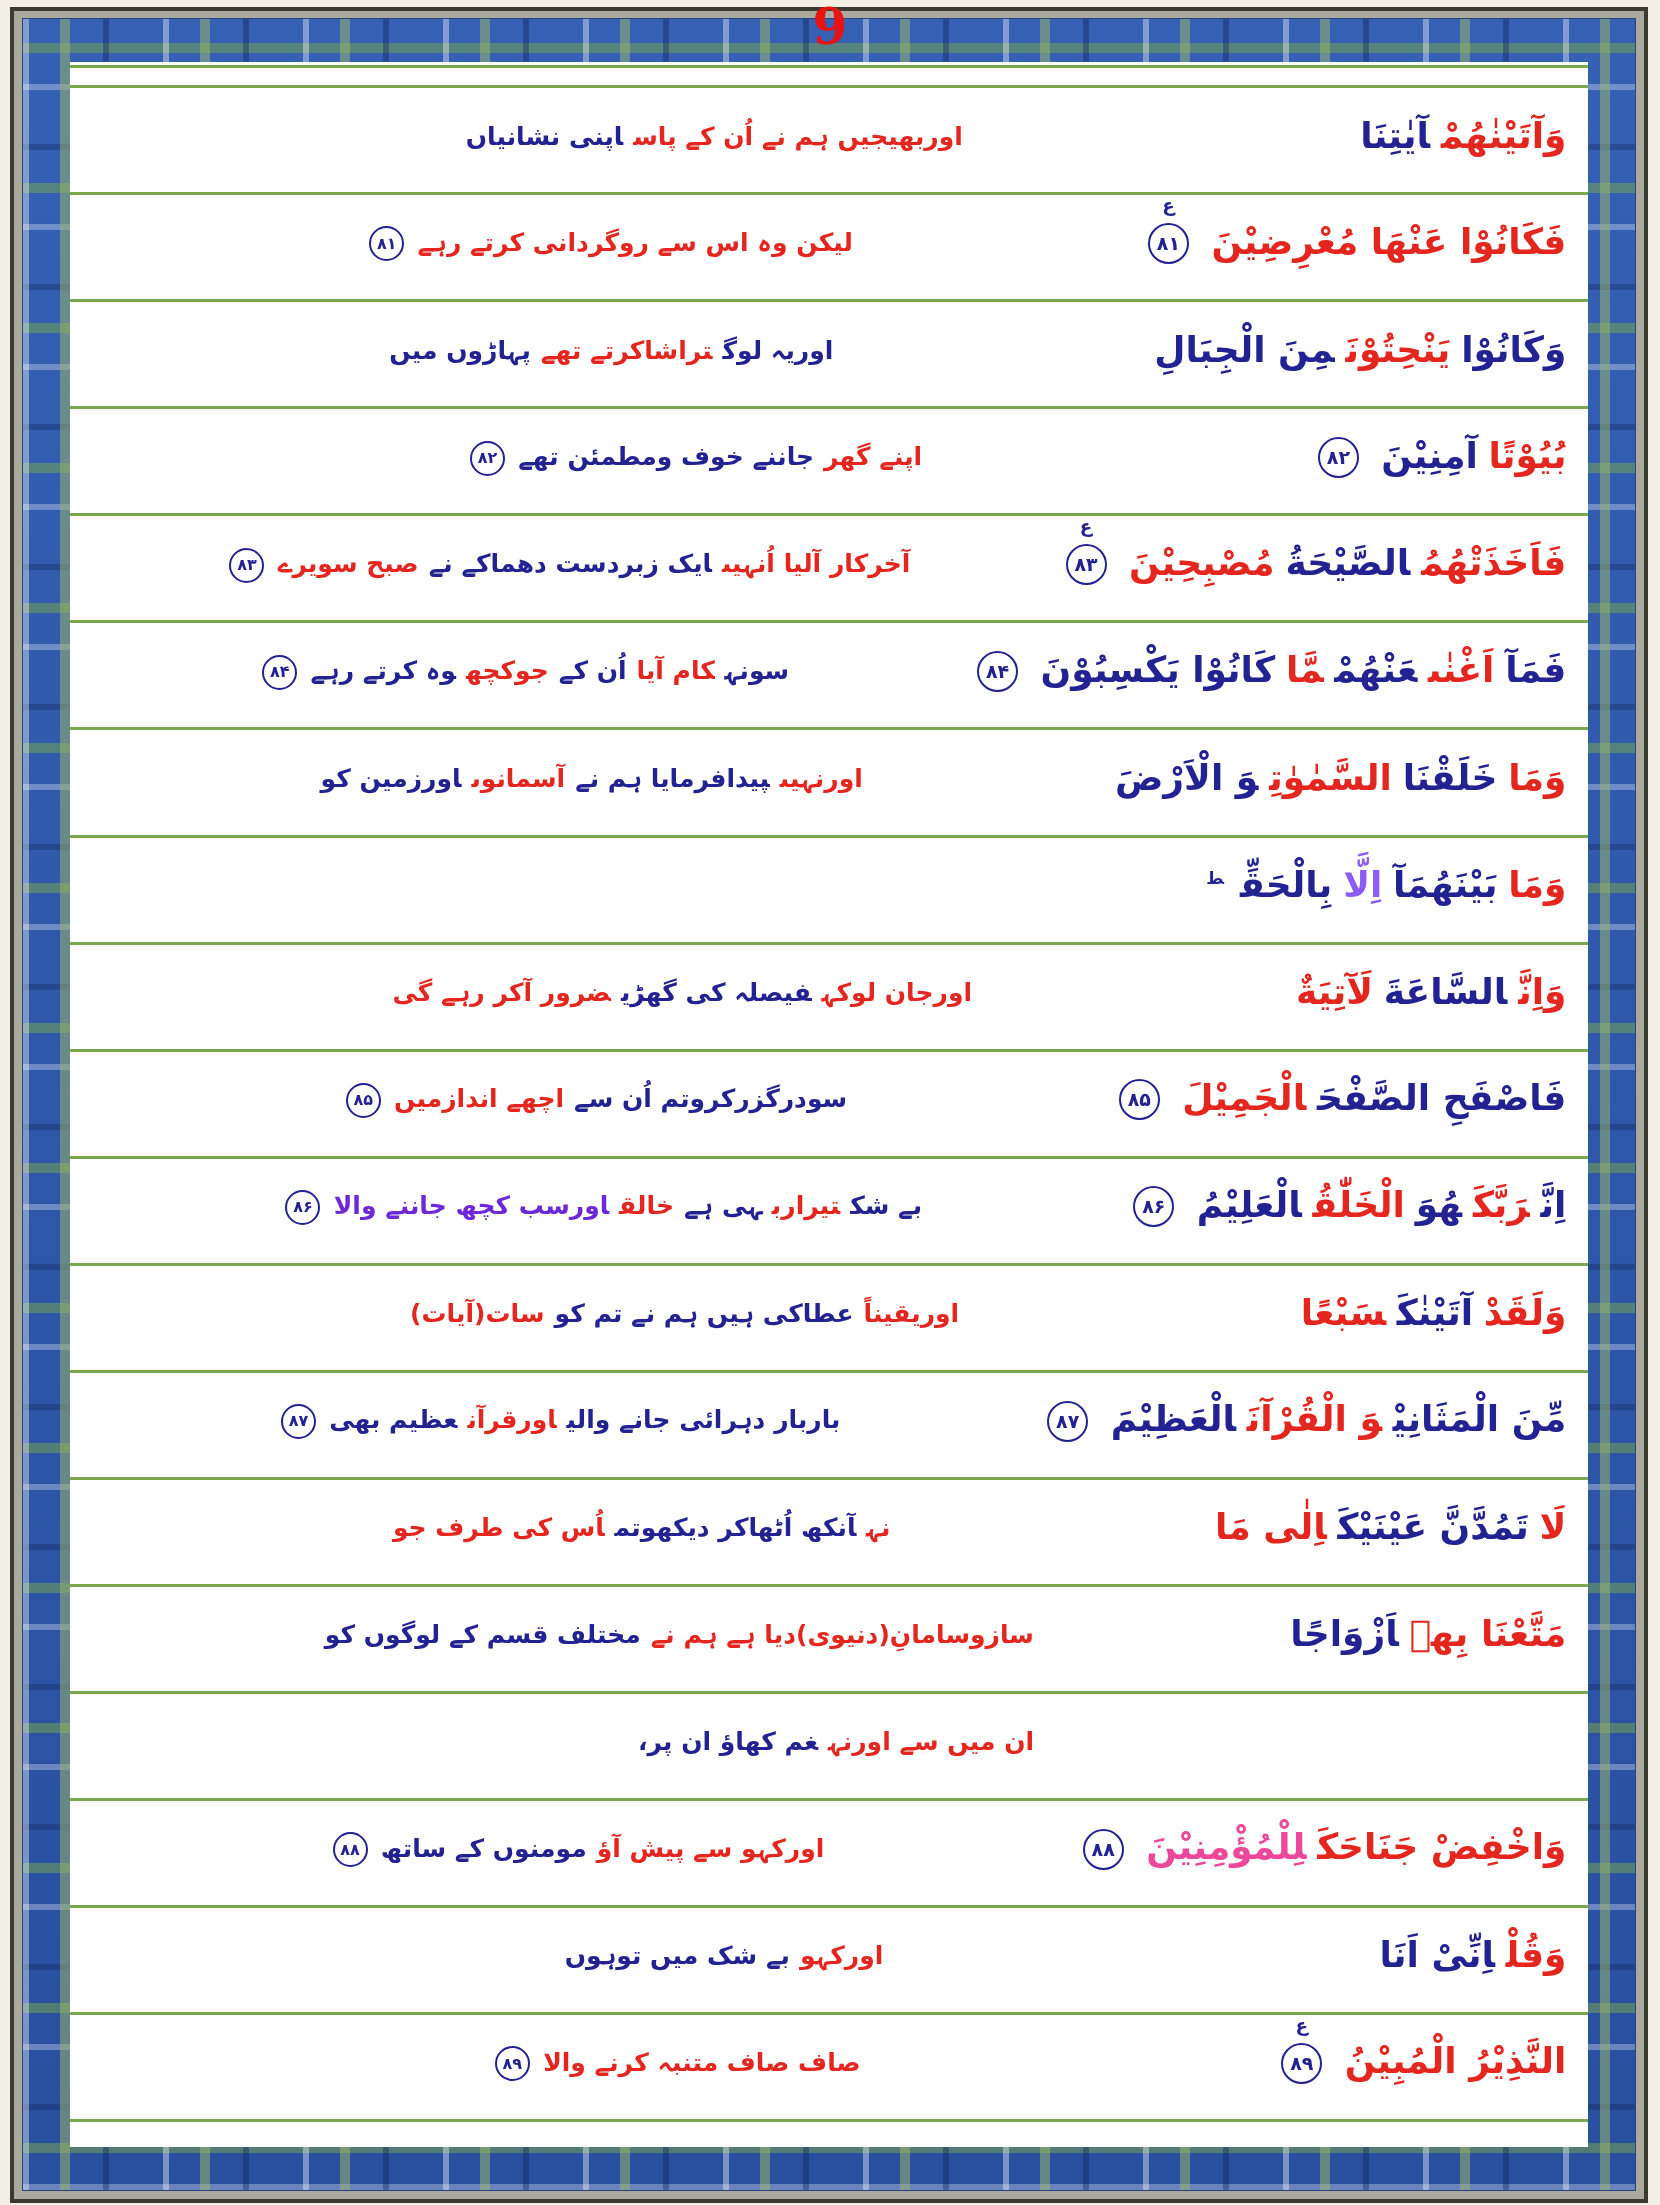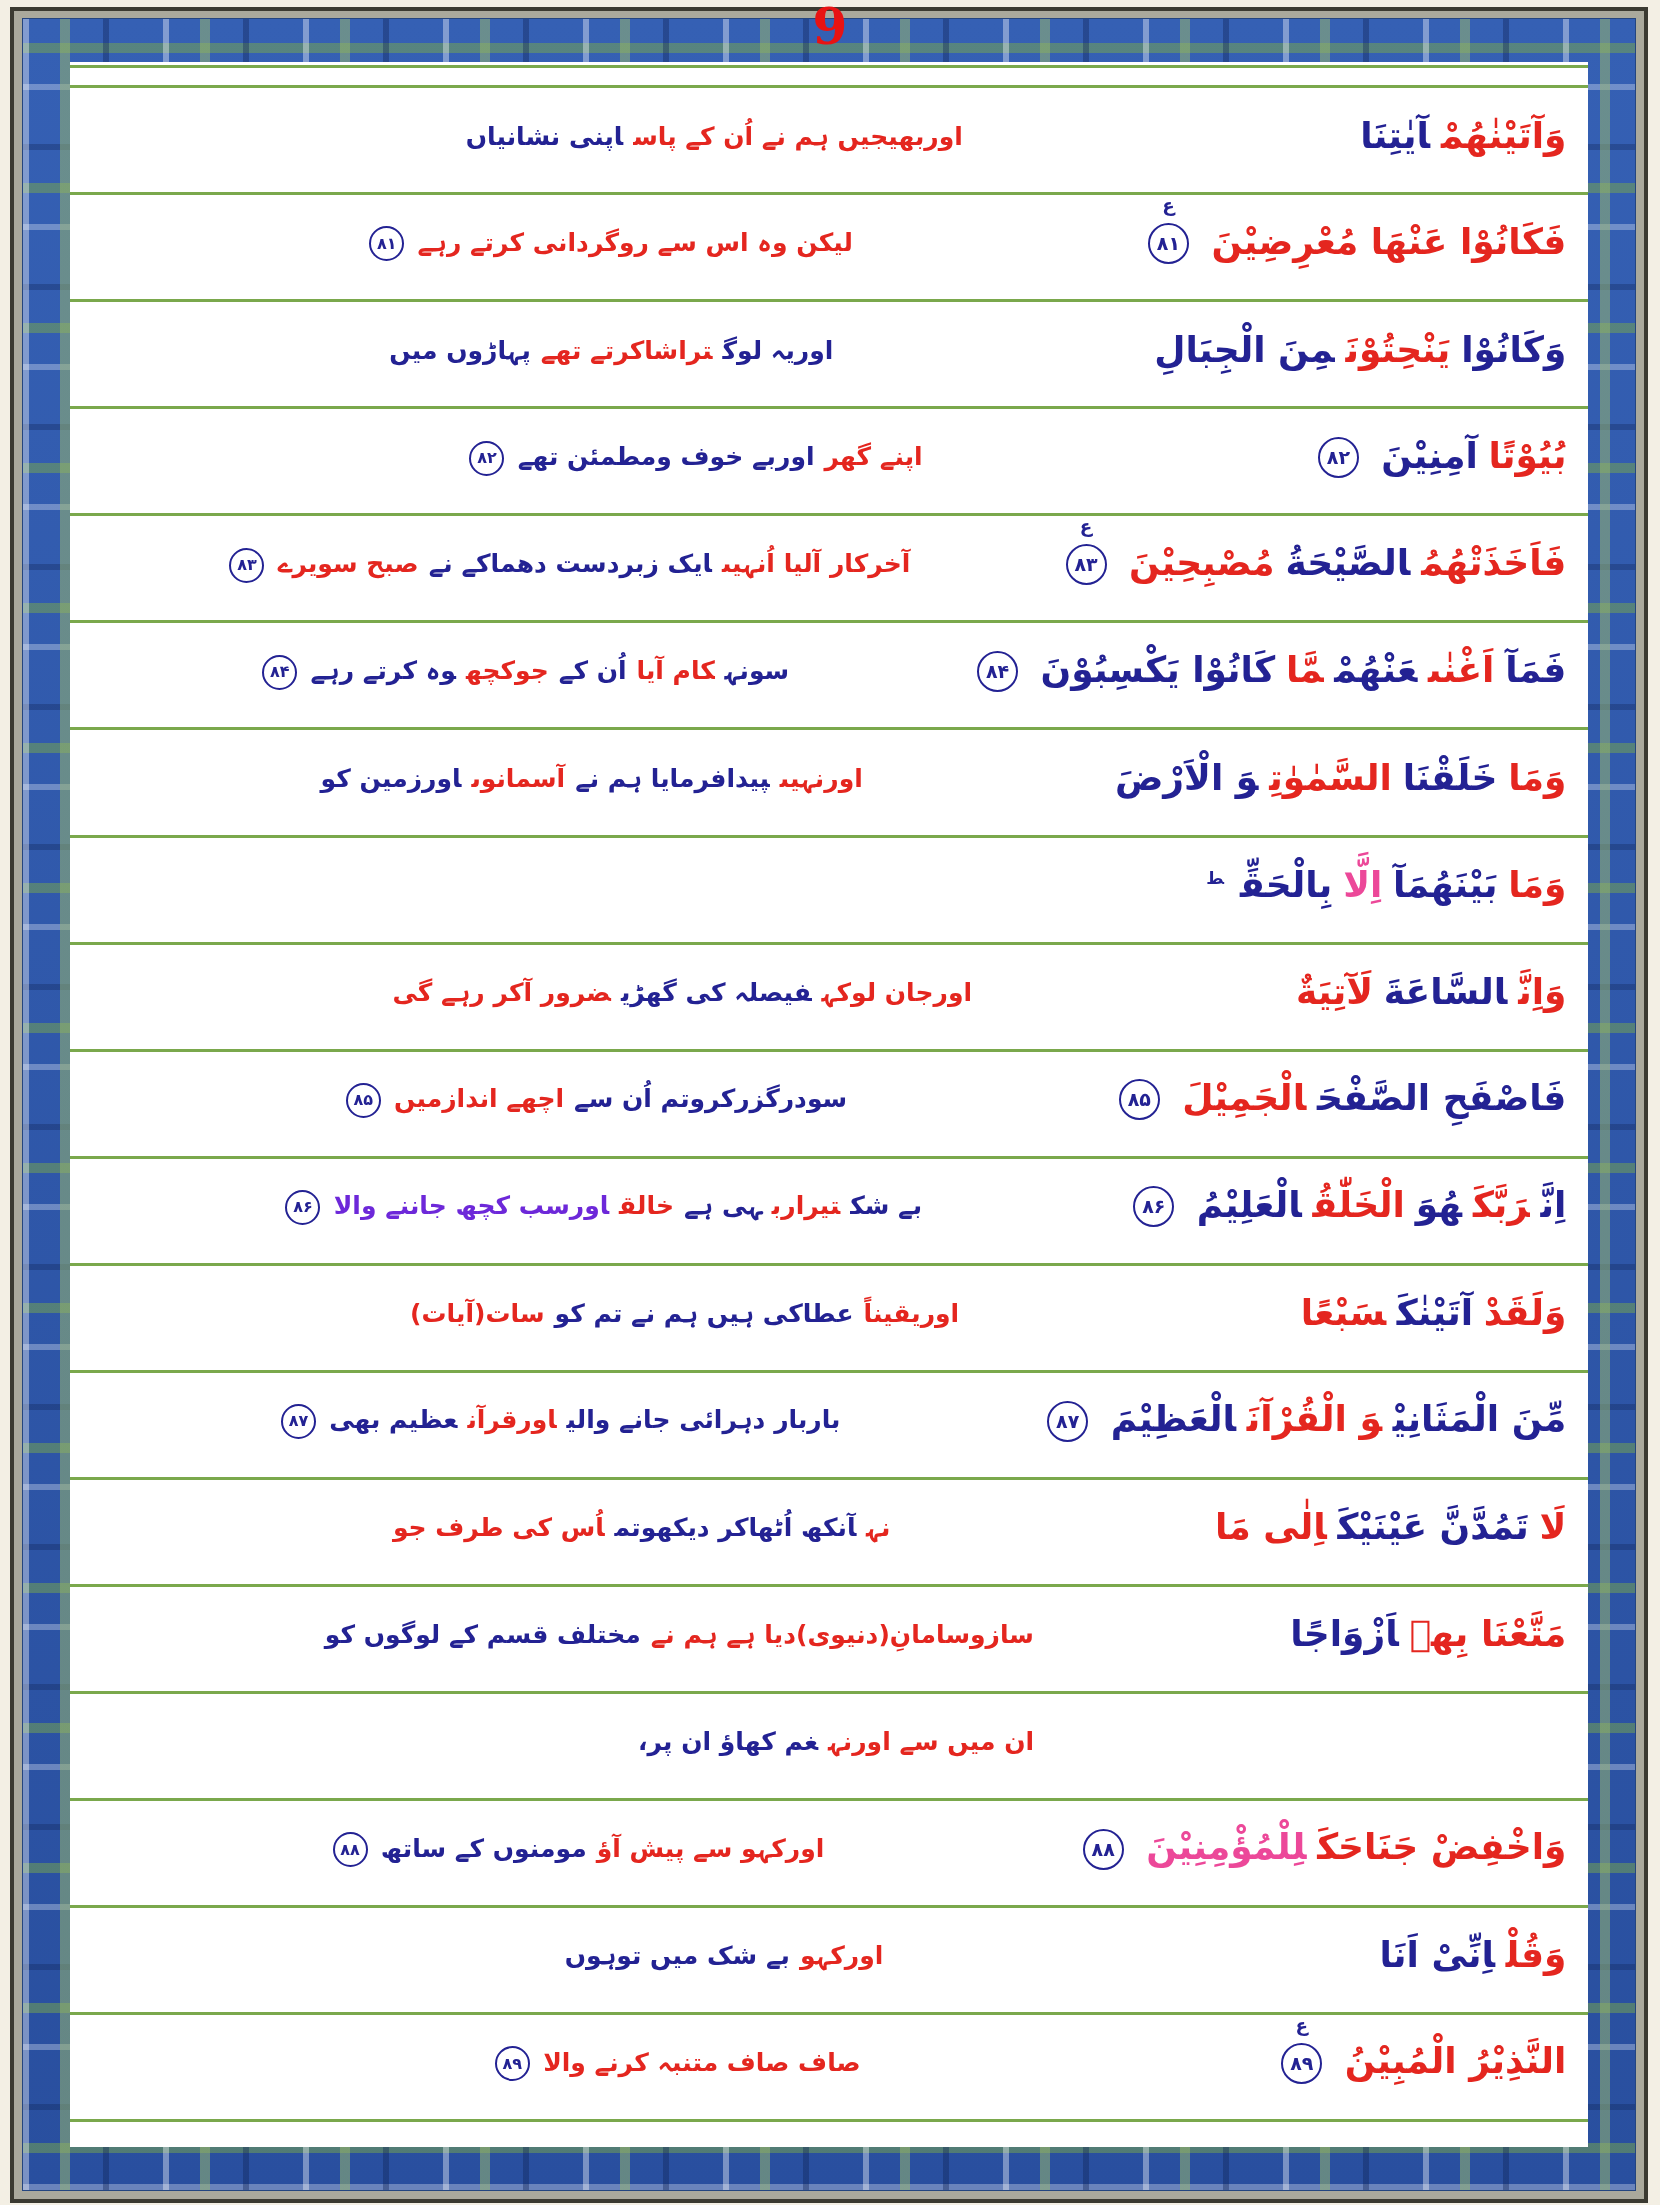--- a/index.html
+++ b/index.html
@@ -76,21 +76,21 @@
                 </span></div>
             </div>
             <div class="row" dir="rtl">
               <div class="ar"><span class="ar-seg" style="color: rgb(35, 34, 147);">وَكَانُوْا</span><span class="ar-seg" style="color: rgb(228, 38, 31);">يَنْحِتُوْنَ</span><span class="ar-seg" style="color: rgb(35, 34, 147);">مِنَ الْجِبَالِ</span></div>
               <div class="ur"><span class="ur-seg" style="color: rgb(35, 34, 147);">اوریہ لوگ</span><span class="ur-seg" style="color: rgb(228, 38, 31);">تراشاکرتے تھے</span><span class="ur-seg" style="color: rgb(35, 34, 147);">پہاڑوں میں</span></div>
             </div>
             <div class="row" dir="rtl">
               <div class="ar"><span class="ar-seg" style="color: rgb(228, 38, 31);">بُيُوْتًا</span><span class="ar-seg" style="color: rgb(35, 34, 147);">آمِنِيْنَ</span><span class="badge">
                   <span class="badge-num">۸۲</span>
                 </span></div>
-              <div class="ur"><span class="ur-seg" style="color: rgb(228, 38, 31);">اپنے گھر</span><span class="ur-seg" style="color: rgb(35, 34, 147);">اوربے خوف ومطمئن تھے</span><span class="badge">
+              <div class="ur"><span class="ur-seg" style="color: rgb(228, 38, 31);">اپنے گھر</span><span class="ur-seg" style="color: rgb(35, 34, 147);">جاننے خوف ومطمئن تھے</span><span class="badge">
                   <span class="badge-num">۸۲</span>
                 </span></div>
             </div>
             <div class="row" dir="rtl">
               <div class="ar"><span class="ar-seg" style="color: rgb(228, 38, 31);">فَاَخَذَتْهُمُ</span><span class="ar-seg" style="color: rgb(35, 34, 147);">الصَّيْحَةُ</span><span class="ar-seg" style="color: rgb(228, 38, 31);">مُصْبِحِيْنَ</span><span class="badge">
                   <span class="badge-num">۸۳</span>
                   <span class="ruku-mark">ع</span>
                 </span></div>
               <div class="ur"><span class="ur-seg" style="color: rgb(228, 38, 31);">آخرکار آلیا اُنہیں</span><span class="ur-seg" style="color: rgb(35, 34, 147);">ایک زبردست دھماکے نے</span><span class="ur-seg" style="color: rgb(228, 38, 31);">صبح سویرے</span><span class="badge">
                   <span class="badge-num">۸۳</span>
@@ -102,21 +102,21 @@
                 </span></div>
               <div class="ur"><span class="ur-seg" style="color: rgb(35, 34, 147);">سونہ</span><span class="ur-seg" style="color: rgb(228, 38, 31);">کام آیا</span><span class="ur-seg" style="color: rgb(35, 34, 147);">اُن کے</span><span class="ur-seg" style="color: rgb(228, 38, 31);">جوکچھ</span><span class="ur-seg" style="color: rgb(35, 34, 147);">وہ کرتے رہے</span><span class="badge">
                   <span class="badge-num">۸۴</span>
                 </span></div>
             </div>
             <div class="row" dir="rtl">
               <div class="ar"><span class="ar-seg" style="color: rgb(228, 38, 31);">وَمَا</span><span class="ar-seg" style="color: rgb(35, 34, 147);">خَلَقْنَا</span><span class="ar-seg" style="color: rgb(228, 38, 31);">السَّمٰوٰتِ</span><span class="ar-seg" style="color: rgb(35, 34, 147);">وَ الْاَرْضَ</span></div>
               <div class="ur"><span class="ur-seg" style="color: rgb(228, 38, 31);">اورنہیں</span><span class="ur-seg" style="color: rgb(35, 34, 147);">پیدافرمایا ہم نے</span><span class="ur-seg" style="color: rgb(228, 38, 31);">آسمانوں</span><span class="ur-seg" style="color: rgb(35, 34, 147);">اورزمین کو</span></div>
             </div>
             <div class="row" dir="rtl">
-              <div class="ar"><span class="ar-seg" style="color: rgb(228, 38, 31);">وَمَا</span><span class="ar-seg" style="color: rgb(35, 34, 147);">بَيْنَهُمَآ</span><span class="ar-seg" style="color: #ec4899;">اِلَّا</span><span class="ar-seg" style="color: rgb(35, 34, 147);">بِالْحَقِّ</span><span class="ar-seg small-mark" style="color: rgb(35, 34, 147);">ط</span></div>
+              <div class="ar"><span class="ar-seg" style="color: rgb(228, 38, 31);">وَمَا</span><span class="ar-seg" style="color: rgb(35, 34, 147);">بَيْنَهُمَآ</span><span class="ar-seg" style="color: #8b5cf6;">اِلَّا</span><span class="ar-seg" style="color: rgb(35, 34, 147);">بِالْحَقِّ</span><span class="ar-seg small-mark" style="color: rgb(35, 34, 147);">ط</span></div>
             </div>
             <div class="row" dir="rtl">
               <div class="ar"><span class="ar-seg" style="color: rgb(228, 38, 31); margin-top: 24px;">وَاِنَّ</span><span class="ar-seg" style="color: rgb(35, 34, 147);">السَّاعَةَ</span><span class="ar-seg" style="color: rgb(228, 38, 31);">لَآتِيَةٌ</span></div>
               <div class="ur"><span class="ur-seg" style="color: rgb(228, 38, 31);">اورجان لوکہ</span><span class="ur-seg" style="color: rgb(35, 34, 147);">فیصلہ کی گھڑی</span><span class="ur-seg" style="color: rgb(228, 38, 31);">ضرور آکر رہے گی</span></div>
             </div>
             <div class="row" dir="rtl">
               <div class="ar"><span class="ar-seg" style="color: rgb(35, 34, 147);">فَاصْفَحِ الصَّفْحَ</span><span class="ar-seg" style="color: rgb(228, 38, 31);">الْجَمِيْلَ</span><span class="badge">
                   <span class="badge-num">۸۵</span>
                 </span></div>
               <div class="ur"><span class="ur-seg" style="color: rgb(35, 34, 147);">سودرگزرکروتم اُن سے</span><span class="ur-seg" style="color: rgb(228, 38, 31);">اچھے اندازمیں</span><span class="badge">

